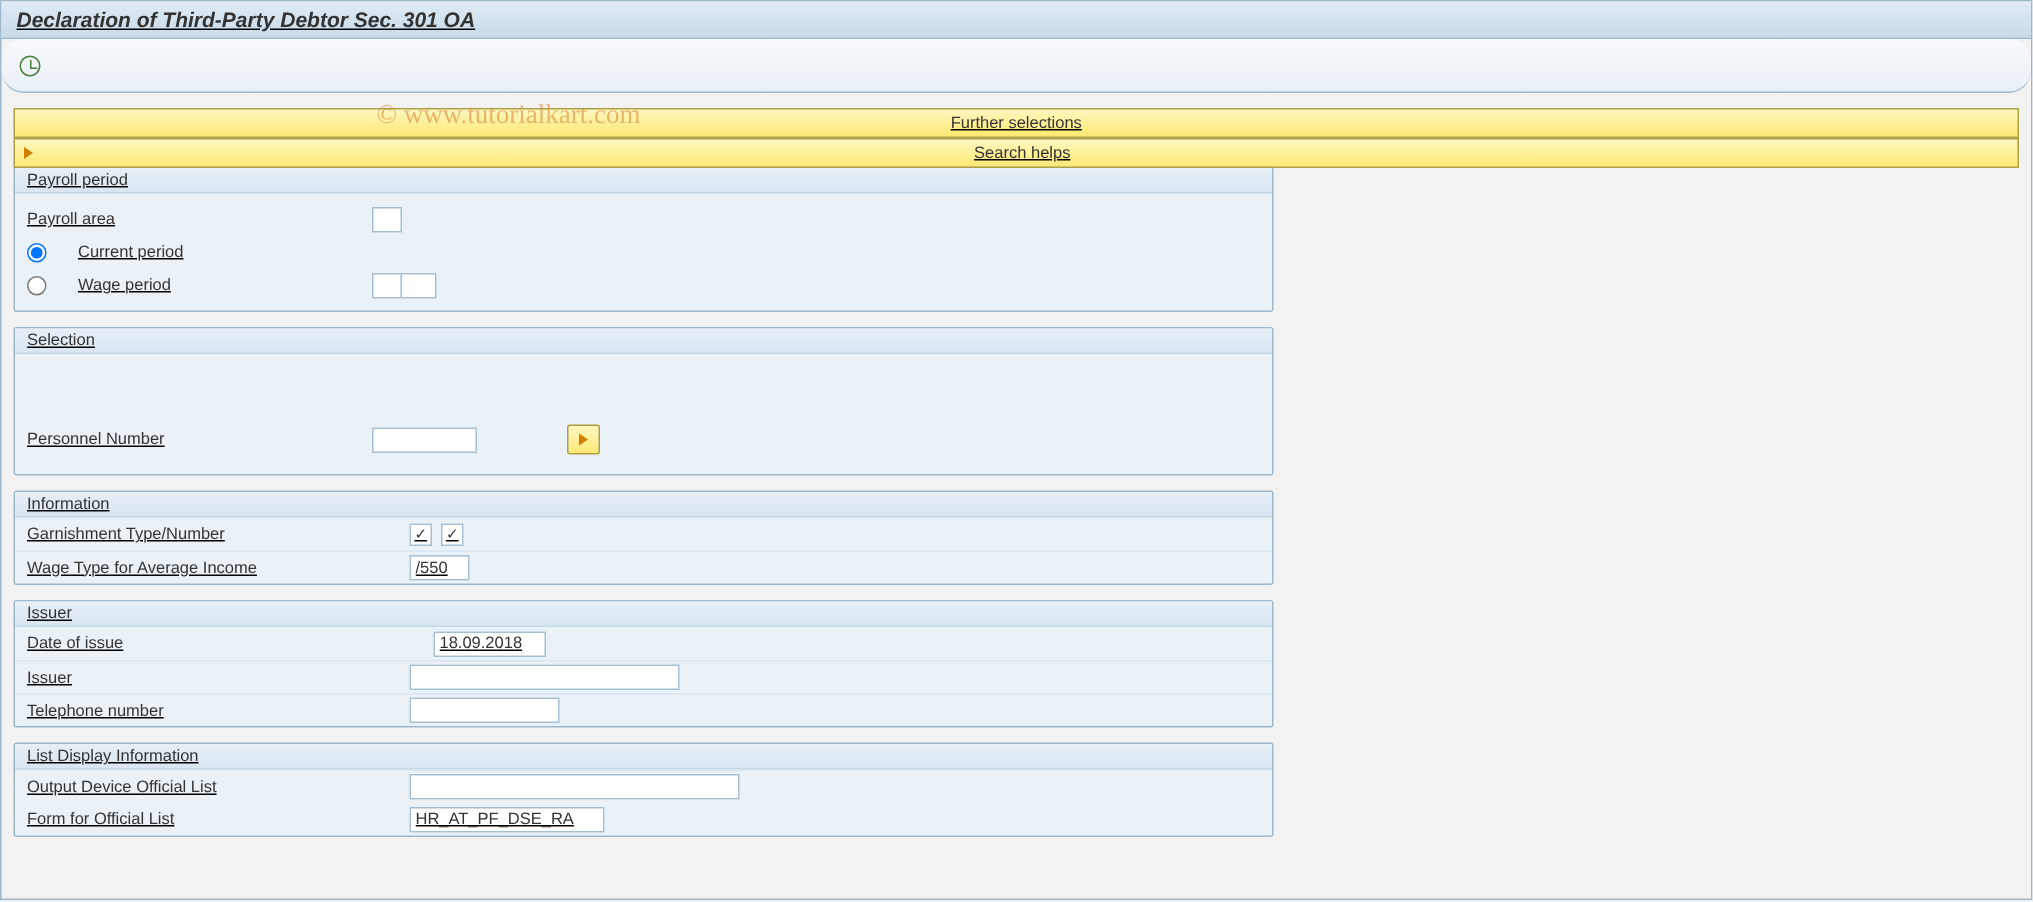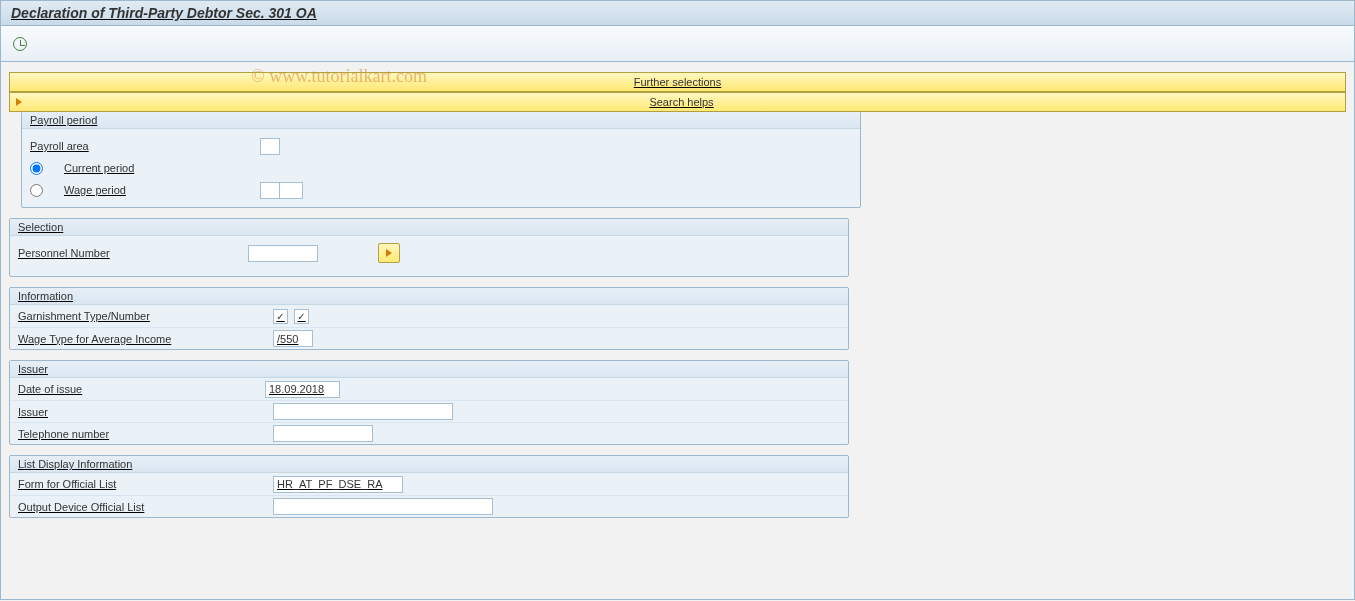--- a/index.html
+++ b/index.html
@@ -28,20 +28,21 @@
       color: #333;
     }
     .toolbar {
       background: linear-gradient(to bottom, #f9fbfd, #e7eff6);
       border-bottom: 1px solid #9db7cc;
       padding: 6px 8px;
       height: 36px;
       display: flex;
       align-items: center;
       position: relative;
+      border-radius: 15px;
     }
     .tool-btn {
       width: 22px; height: 22px;
       border: 1px solid transparent;
       border-radius: 3px;
       display: inline-flex;
       align-items: center;
       justify-content: center;
       cursor: pointer;
     }
@@ -90,21 +91,21 @@
       border-left: 6px solid #d08000;
     }
 
     .group {
       border: 1px solid #9db7cc;
       border-radius: 2px;
       margin-bottom: 10px;
       background: #eaf1f7;
       width: 840px;
     }
-    .group.tight { margin-top:-1px;margin-left:12px;}
+    .group.tight { margin-top:-1px;}
     .group-title {
       background: linear-gradient(to bottom, #e7eff6, #d9e6f1);
       border-bottom: 1px solid #c6d7e4;
       padding: 2px 8px;
       font-size: 11px;
       color: #333;
     }
     .group-body {
       padding: 6px 0;
     }
@@ -205,21 +206,21 @@
             </span>
           </span>
           <input class="sap-input w-tiny" value="" style="">
           <input class="sap-input w-xs" style="margin-left: -1px;" value="">
         </div>
       </div>
     </div>
 
     <div class="group">
       <div class="group-title">Selection</div>
-      <div class="group-body" style="padding-bottom:12px;">
+      <div class="group-body" style="padding-bottom:12px;margin-top:40px;">
         <div class="row">
           <span class="label">Personnel Number</span>
           <input class="sap-input w-med" value="" style="">
           <span style="width:60px;"></span>
           <div class="icon-btn">
             <span class="arrow-right-icon"></span>
           </div>
         </div>
       </div>
     </div>
@@ -237,42 +238,42 @@
           <span class="label" style="width:255px;">Wage Type for Average Income</span>
           <input class="sap-input w-sm" value="/550" style="">
         </div>
       </div>
     </div>
 
     <div class="group">
       <div class="group-title">Issuer</div>
       <div class="group-body" style="padding:0;">
         <div class="row" style="height:22px;">
-          <span class="label" style="width:247px;">Date of issue</span>
+          <span class="label" style="width:271px;">Date of issue</span>
           <input class="sap-input w-date" value="18.09.2018" style="">
         </div>
         <div class="row row-stripe" style="height:22px;">
           <span class="label" style="width:255px;">Issuer</span>
           <input class="sap-input w-long" value="" style="">
         </div>
         <div class="row row-stripe" style="height:22px;">
           <span class="label" style="width:255px;">Telephone number</span>
           <input class="sap-input" style="width: 100px;" value="">
         </div>
       </div>
     </div>
 
     <div class="group">
       <div class="group-title">List Display Information</div>
       <div class="group-body" style="padding:0;">
+        <div class="row row-stripe" style="height:22px;">
+          <span class="label" style="width:255px;">Output Device Official List</span>
+          <input class="sap-input" style="width: 220px;" value="">
+        </div>
         <div class="row" style="height:22px;">
           <span class="label" style="width:255px;">Form for Official List</span>
           <input class="sap-input w-form" value="HR_AT_PF_DSE_RA" style="">
         </div>
-        <div class="row row-stripe" style="height:22px;">
-          <span class="label" style="width:255px;">Output Device Official List</span>
-          <input class="sap-input" style="width: 220px;" value="">
-        </div>
       </div>
     </div>
 
   </div>
 </div>
 
 </body></html>

